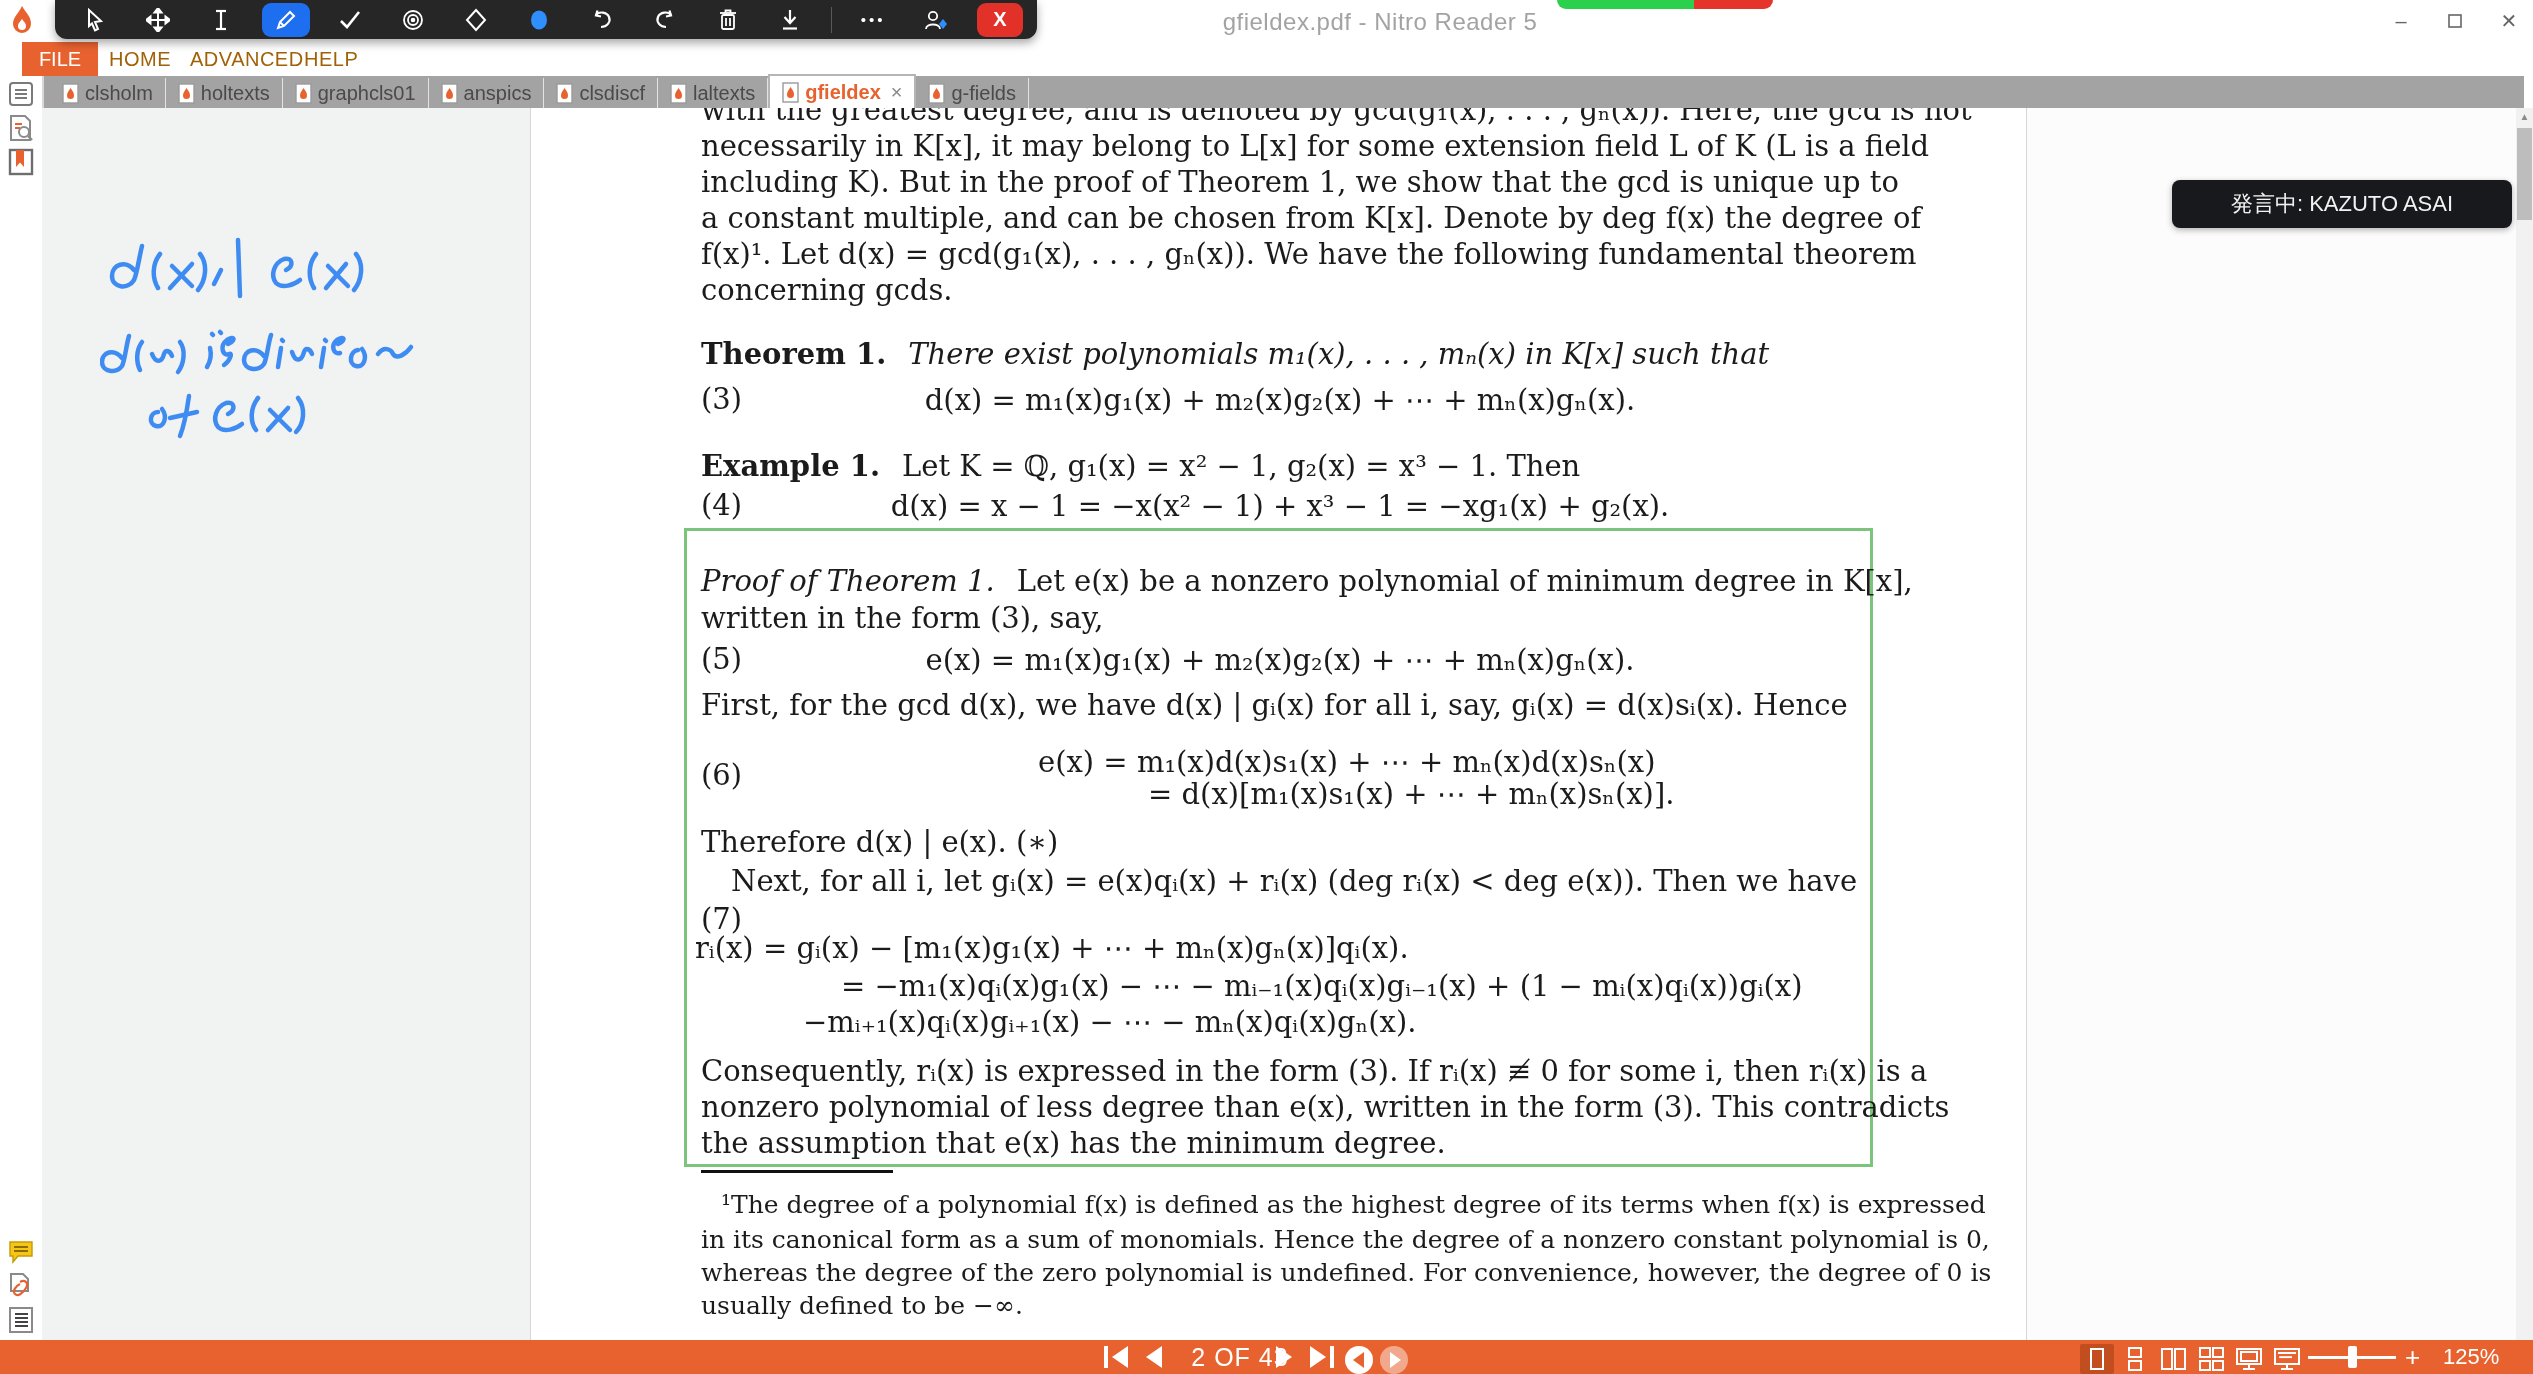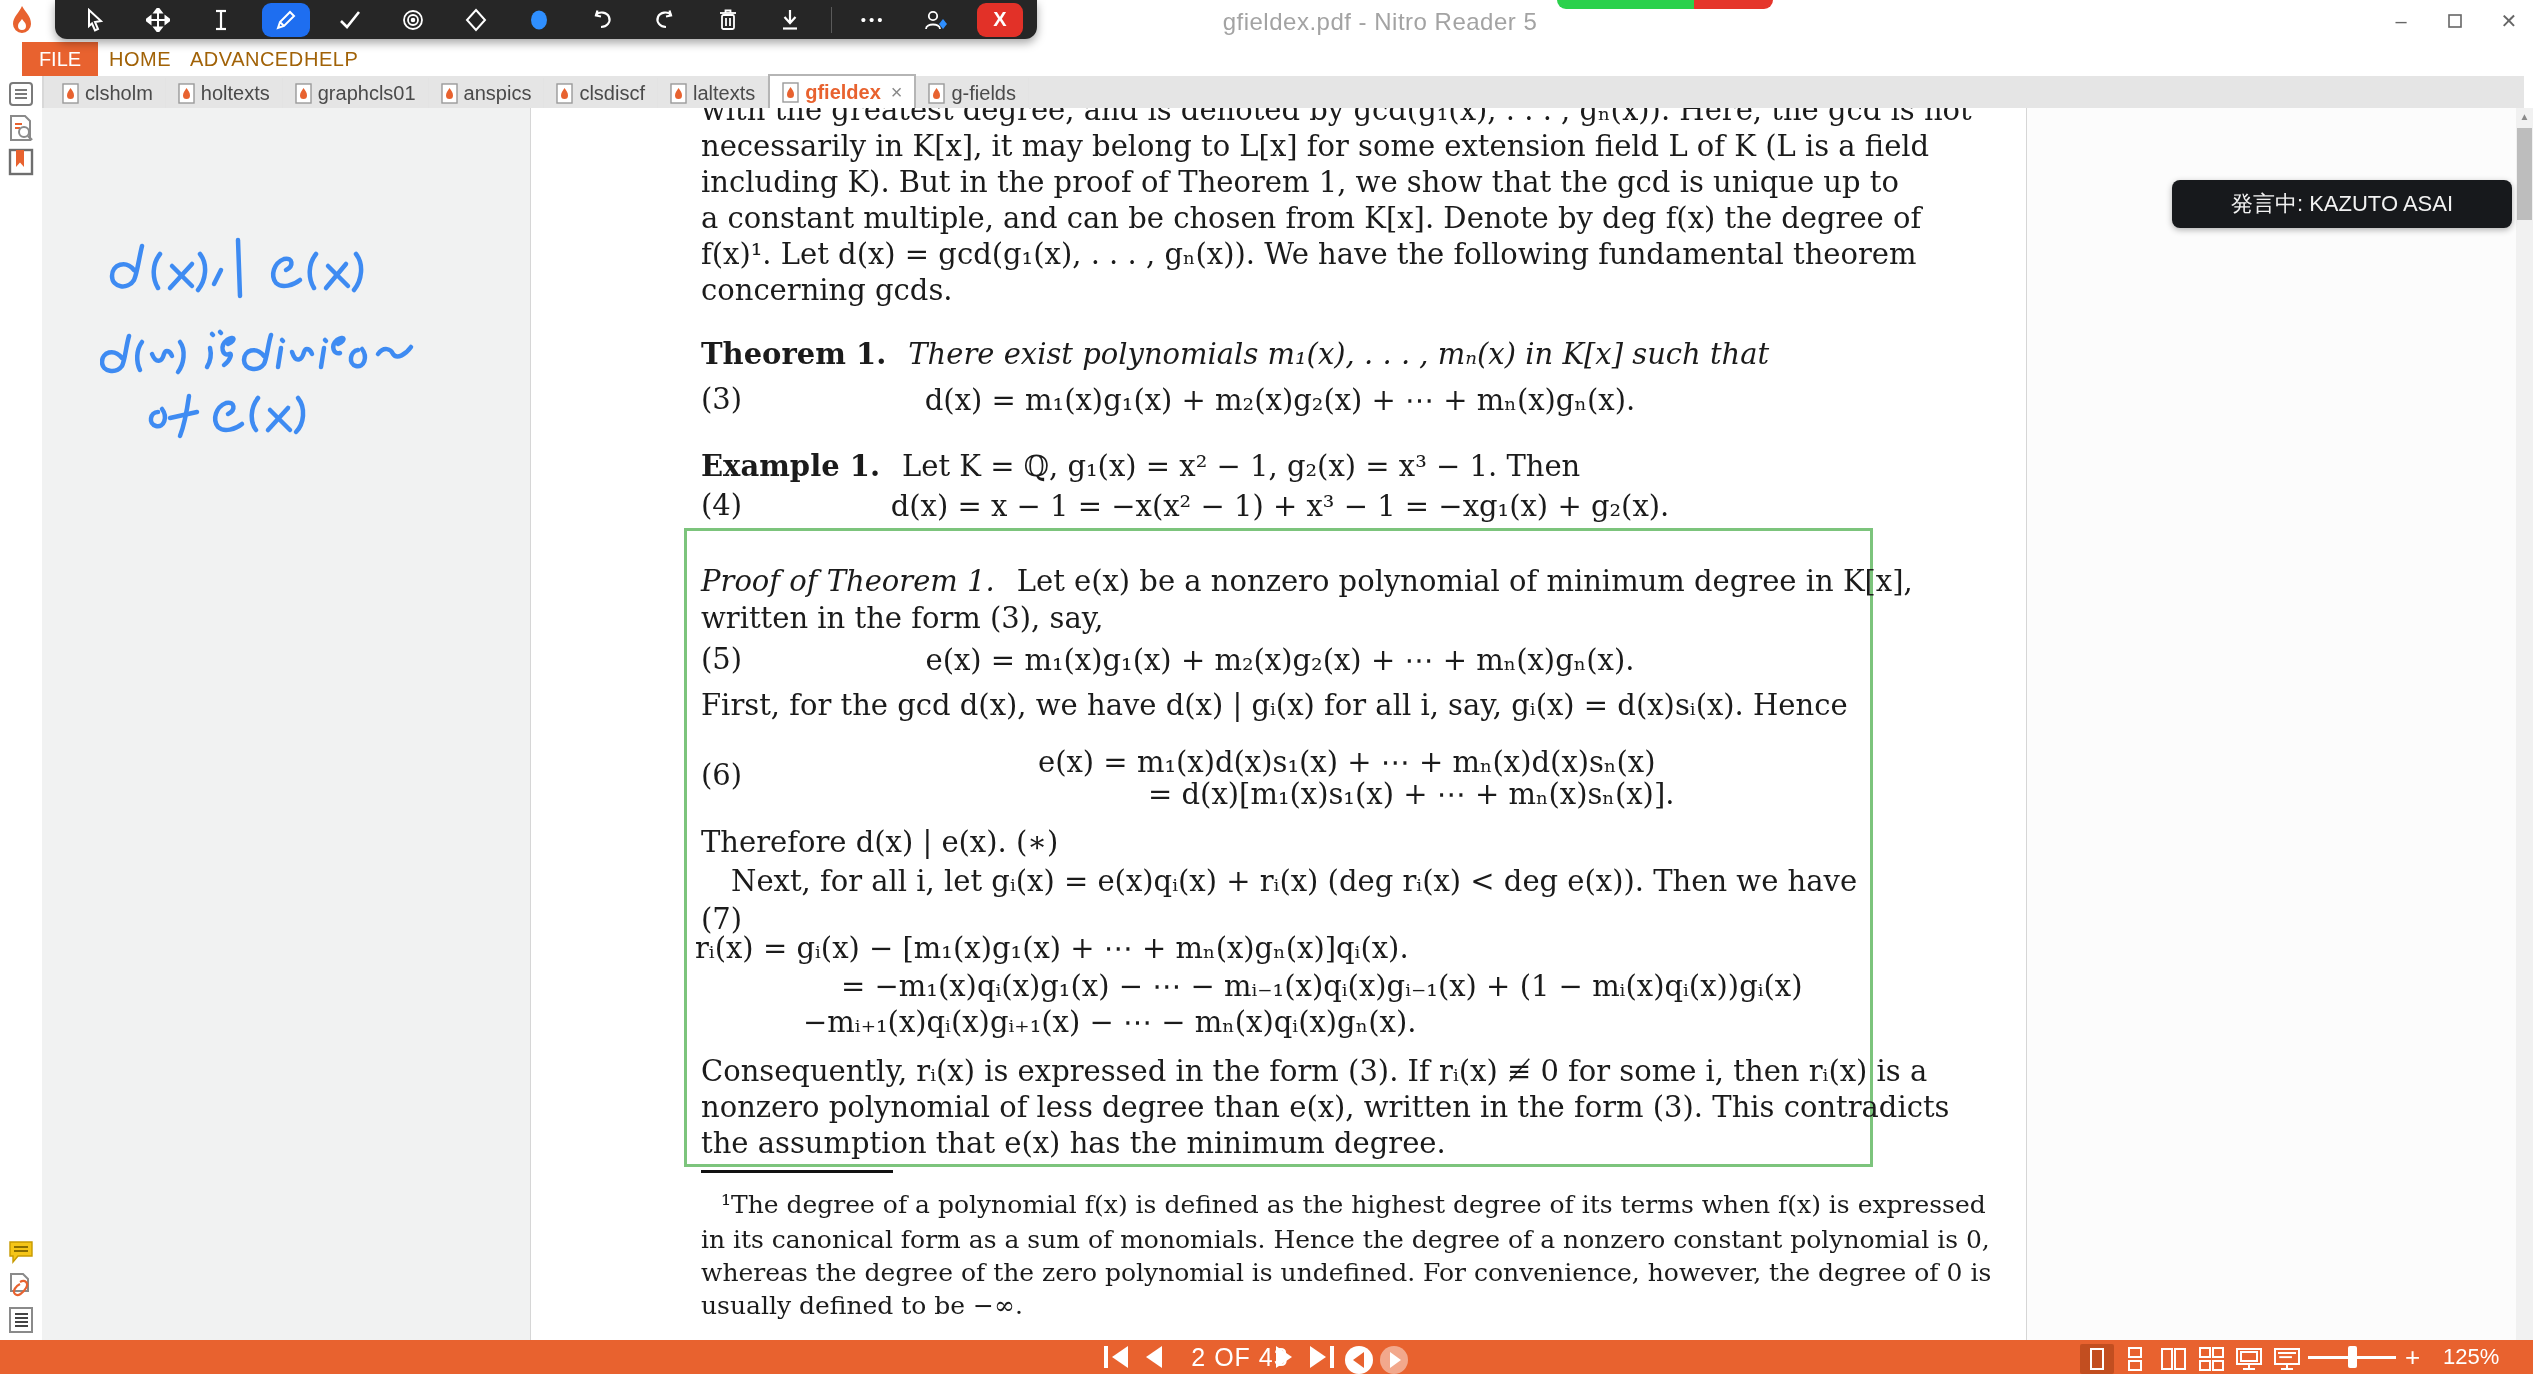--- a/index.html
+++ b/index.html
@@ -20,21 +20,21 @@
   .tool svg{display:block;}
   .tool.tile-blue{background:#1E6EF0;border-radius:9px;width:48px;}
   .tool.tile-red{background:#E23128;border-radius:9px;width:46px;color:#fff;font-size:20px;font-weight:bold;}
   .tool .dots{color:#fff;font-size:15px;letter-spacing:3px;}
   .tool-sep{width:1px;height:26px;background:#5a5a5a;flex:0 0 auto;}
 
   
   .menubar{position:absolute;left:4px;top:42px;width:2533px;height:34px;background:#fff;}
   .menu-file{position:absolute;left:18px;top:0;width:76px;height:34px;background:#E8622F;color:#fff;text-align:center;line-height:34px;font-size:20px;}
   .menu-item{position:absolute;top:0;height:34px;line-height:34px;font-size:20px;color:#a16207;letter-spacing:.5px;}
-  .tabbar{position:absolute;left:42px;top:76px;width:2474px;height:32px;background:#e5e5e5;border-bottom:2px solid #c9c9c9;display:flex;align-items:flex-end;padding-left:8px;}
+  .tabbar{position:absolute;left:42px;top:76px;width:2474px;height:32px;background:#a3a3a3;border-bottom:2px solid #c9c9c9;display:flex;align-items:flex-end;padding-left:8px;}
   .tab{display:flex;align-items:center;gap:6px;height:30px;padding:0 12px;font-size:20px;color:#4a4a4a;border-right:1px solid #e3e3e3;}
   .tab.active{border:2px solid #b5b5b5;border-bottom:none;height:32px;background:#fff;color:#E8622F;font-weight:bold;}
   .tab .x{color:#888;font-weight:normal;font-size:20px;margin-left:4px;}
   .pdficon{width:17px;height:21px;}
 
   
   .sidebar{position:absolute;left:0;top:76px;width:42px;height:1264px;background:#fff;border-right:2px solid #d8d8d8;}
   .side-ic{position:absolute;left:7px;width:28px;height:28px;}
 
   

